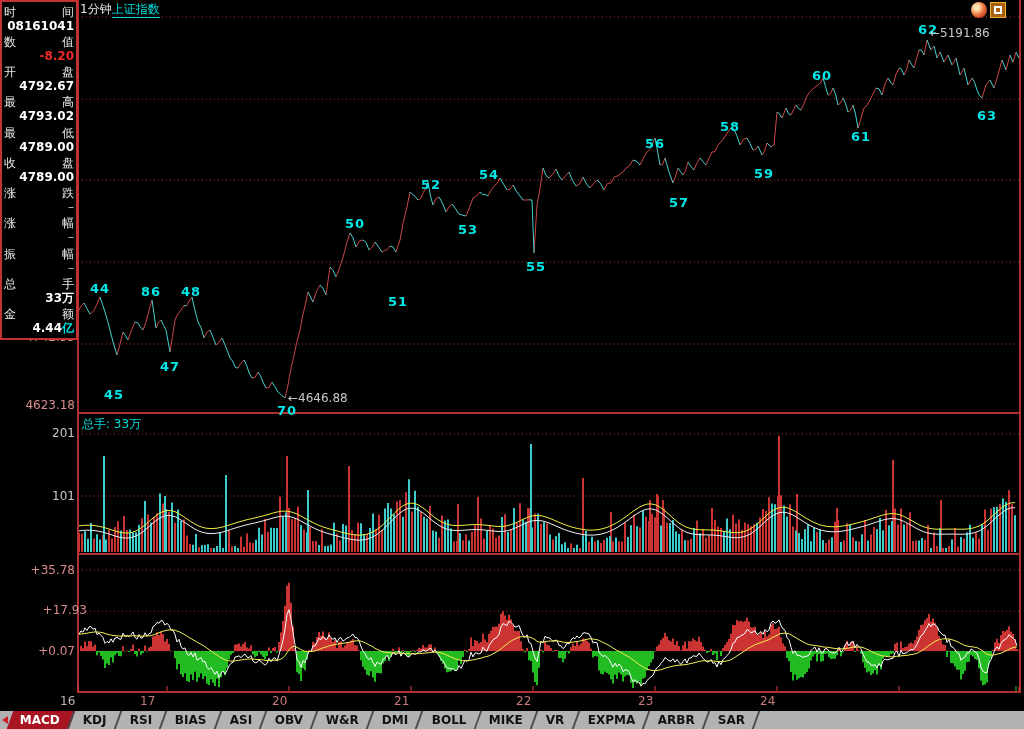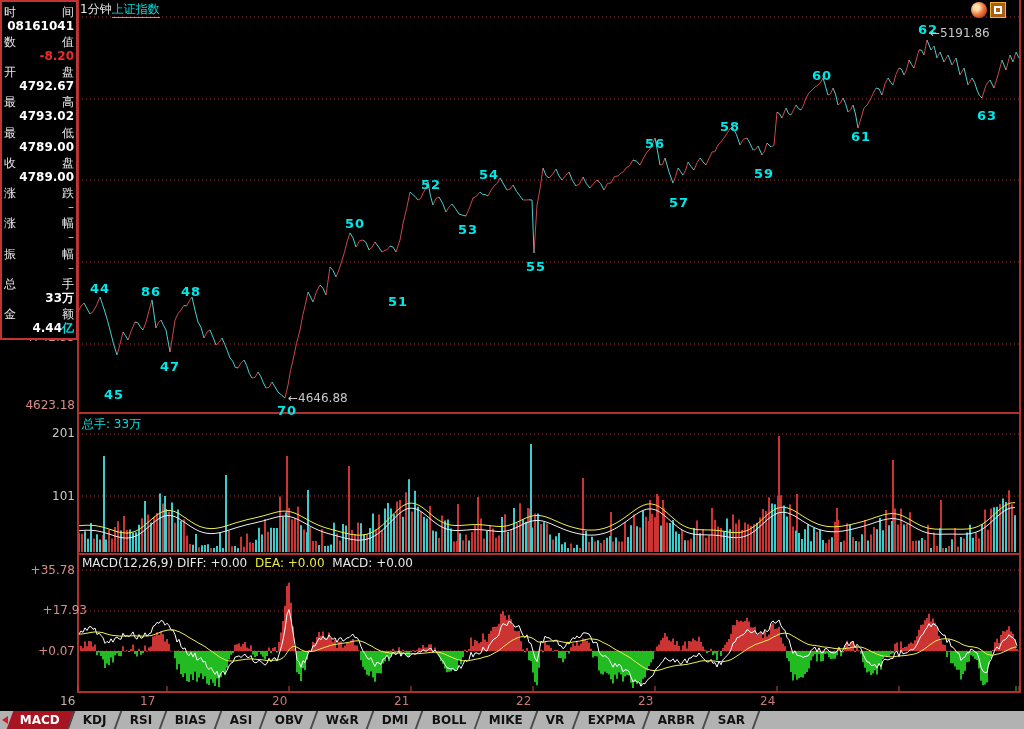--- a/index.html
+++ b/index.html
@@ -219,25 +219,20 @@
       <span class="dlab" style="left: 272px; top: 694px; color: rgb(200, 120, 120);">20</span>
       <span class="dlab" style="left: 394px; top: 694px; color: rgb(200, 120, 120);">21</span>
       <span class="dlab" style="left: 516px; top: 694px; color: rgb(200, 120, 120);">22</span>
       <span class="dlab" style="left: 638px; top: 694px; color: rgb(200, 120, 120);">23</span>
       <span class="dlab" style="left: 760px; top: 694px; color: rgb(200, 120, 120);">24</span>
       <span class="dlab" style="left: 882px; top: 694px; color: rgb(200, 120, 120); margin-top: 16px;">27</span>
     </div>
 
   <div id="vol-label">总手: 33万</div>
 
-  <div id="macd-header">
-    <span class="w">MACD(12,26,9) DIFF: +0.00</span>
-    <span class="y">DEA: +0.00</span>
-    <span class="w">MACD: +0.00</span>
-  </div>
 
   <div id="tabbar">
     <span id="tab-scroll">
         <i></i>
       </span>
   <div class="tab active">
         <span>MACD</span>
       </div>
       <div class="tab">
         <span>KDJ</span>

